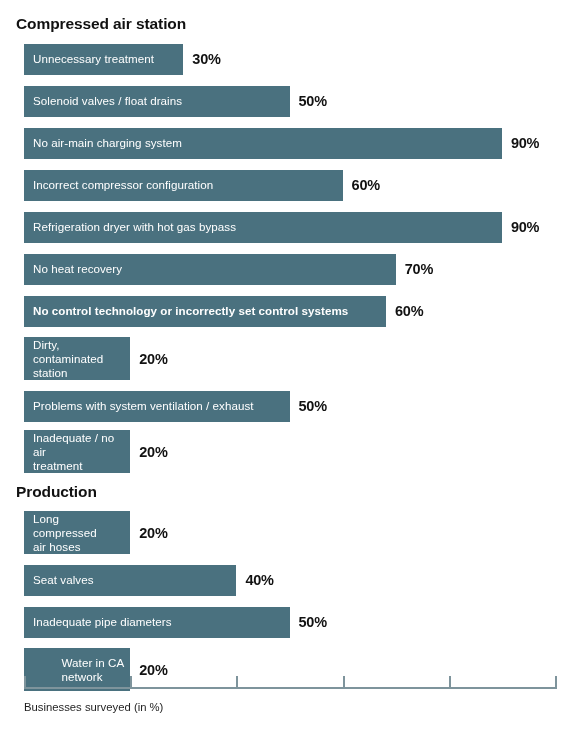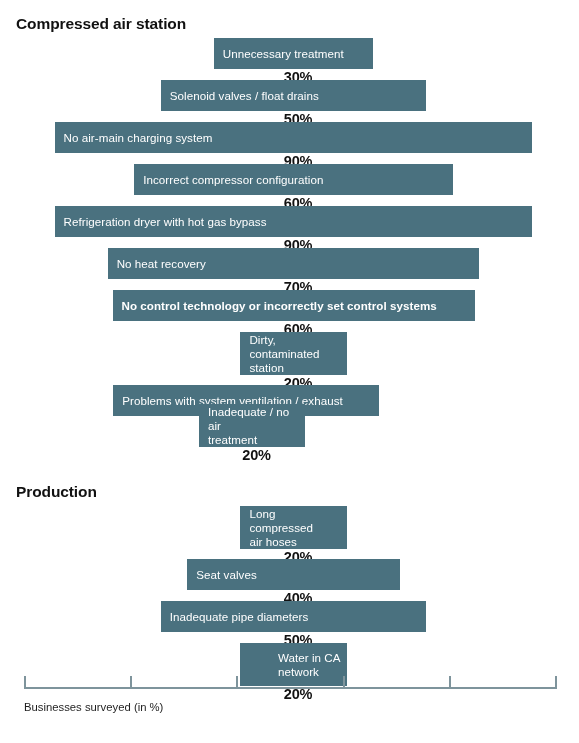--- a/index.html
+++ b/index.html
@@ -36,23 +36,22 @@
     padding-left: 16px;
     height: 20px;
     line-height: 20px;
     white-space: nowrap;
   }
 
   .bar-row {
     position: relative;
     display: flex;
     align-items: center;
-    padding-left: 8px;
+    padding-left: 24px;
     box-sizing: border-box;
-    flex-direction: column;
   }
   .bar-row.single { height: 42px; }
   .bar-row.double { height: 53px; }
 
   .bar {
     background: #4a717f;
     box-sizing: border-box;
     display: flex;
     align-items: center;
     padding-left: 9px;
@@ -158,21 +157,21 @@
 station</span>
         </div>
         <span class="bar-value">20%</span>
       </div>
       <div class="bar-row single" style="position: absolute; top: 385px; width: 484px;">
         <div class="bar" style="width: 265.5px;">
           <span class="bar-label">Problems with system ventilation / exhaust</span>
         </div>
         <span class="bar-value">50%</span>
       </div>
-      <div class="bar-row double" style="position: absolute; top: 404px; width: 496px; justify-content: space-between;">
+      <div class="bar-row double" style="position: absolute; top: 425px; width: 496px;">
         <div class="bar" style="width: 106.2px;">
           <span class="bar-label">Inadequate / no air
 treatment</span>
         </div>
         <span class="bar-value">20%</span>
       </div>
       <div class="group-heading" style="position: absolute; top: 482px;">Production</div>
       <div class="bar-row double" style="position: absolute; top: 506px; width: 579px;">
         <div class="bar" style="width: 106.2px;">
           <span class="bar-label">Long compressed

